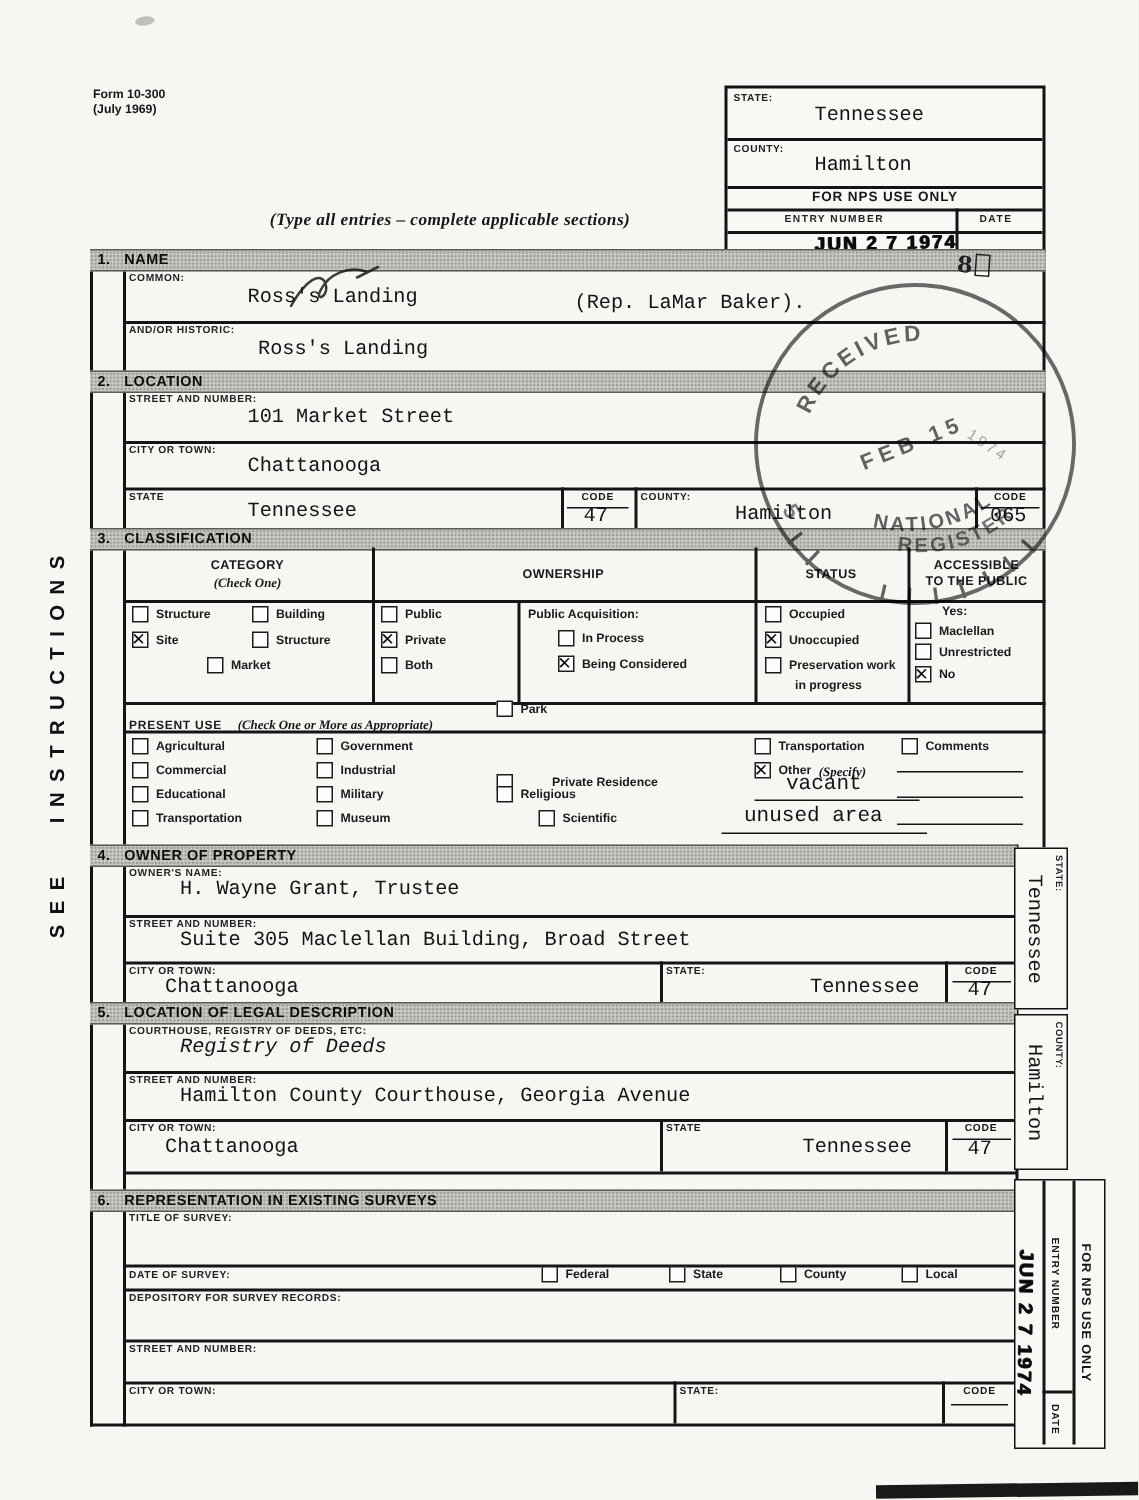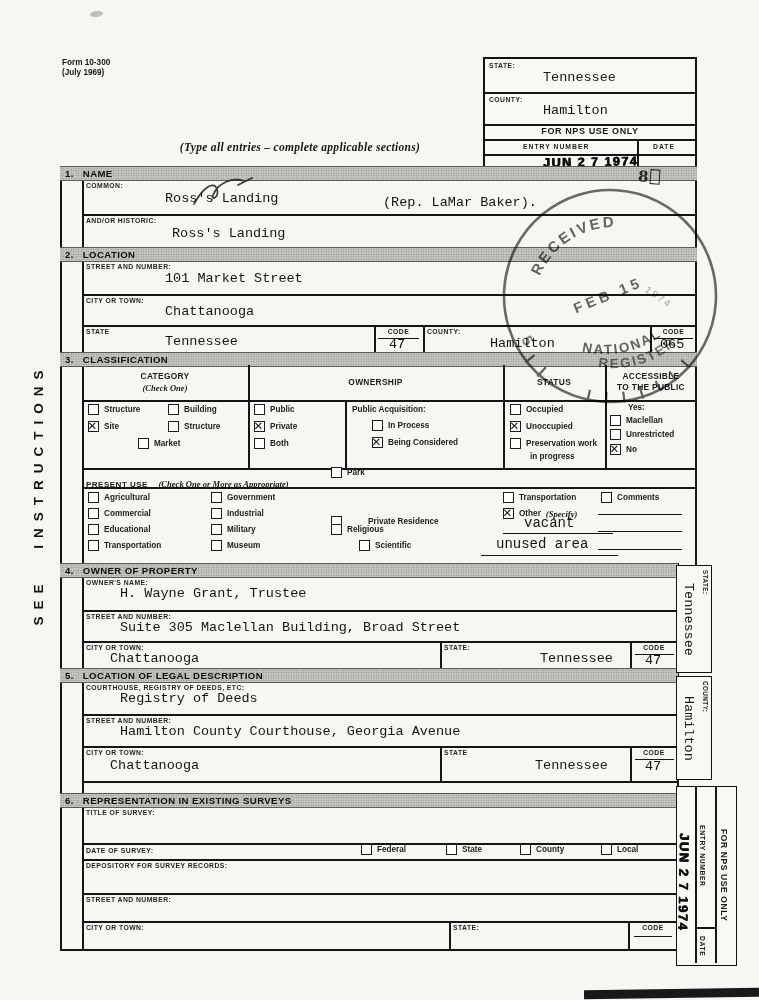--- a/index.html
+++ b/index.html
@@ -296,21 +296,21 @@
   <div class="typed" style="left:110px;top:651px;">Chattanooga</div>
   <div class="vline" style="left:440px;top:641px;height:27px;"></div>
   <div class="lbl" style="left:444px;top:644px;">STATE:</div>
   <div class="typed" style="left:540px;top:651px;">Tennessee</div>
   <div class="vline" style="left:630px;top:641px;height:27px;"></div>
   <div class="codecell" style="left:630px;top:644px;width:48px;">CODE</div>
   <div class="hline" style="left:635px;top:654px;width:39px;height:1.3px;"></div>
   <div class="typed" style="left:645px;top:653px;">47</div>
 
   <div class="lbl" style="left:86px;top:684px;">COURTHOUSE, REGISTRY OF DEEDS, ETC:</div>
-  <div class="typed" style="left:120px;top:691px;">Registry of Deeds</div>
+  <div class="typed" style="left:120px;top:691px;font-style:italic;">Registry of Deeds</div>
   <div class="hline" style="left:82px;top:714px;width:596px;"></div>
   <div class="lbl" style="left:86px;top:717px;">STREET AND NUMBER:</div>
   <div class="typed" style="left:120px;top:724px;">Hamilton County Courthouse, Georgia Avenue</div>
   <div class="hline" style="left:82px;top:746px;width:596px;"></div>
   <div class="lbl" style="left:86px;top:749px;">CITY OR TOWN:</div>
   <div class="typed" style="left:110px;top:758px;">Chattanooga</div>
   <div class="vline" style="left:440px;top:746px;height:35px;"></div>
   <div class="lbl" style="left:444px;top:749px;">STATE</div>
   <div class="typed" style="left:535px;top:758px;">Tennessee</div>
   <div class="vline" style="left:630px;top:746px;height:35px;"></div>

